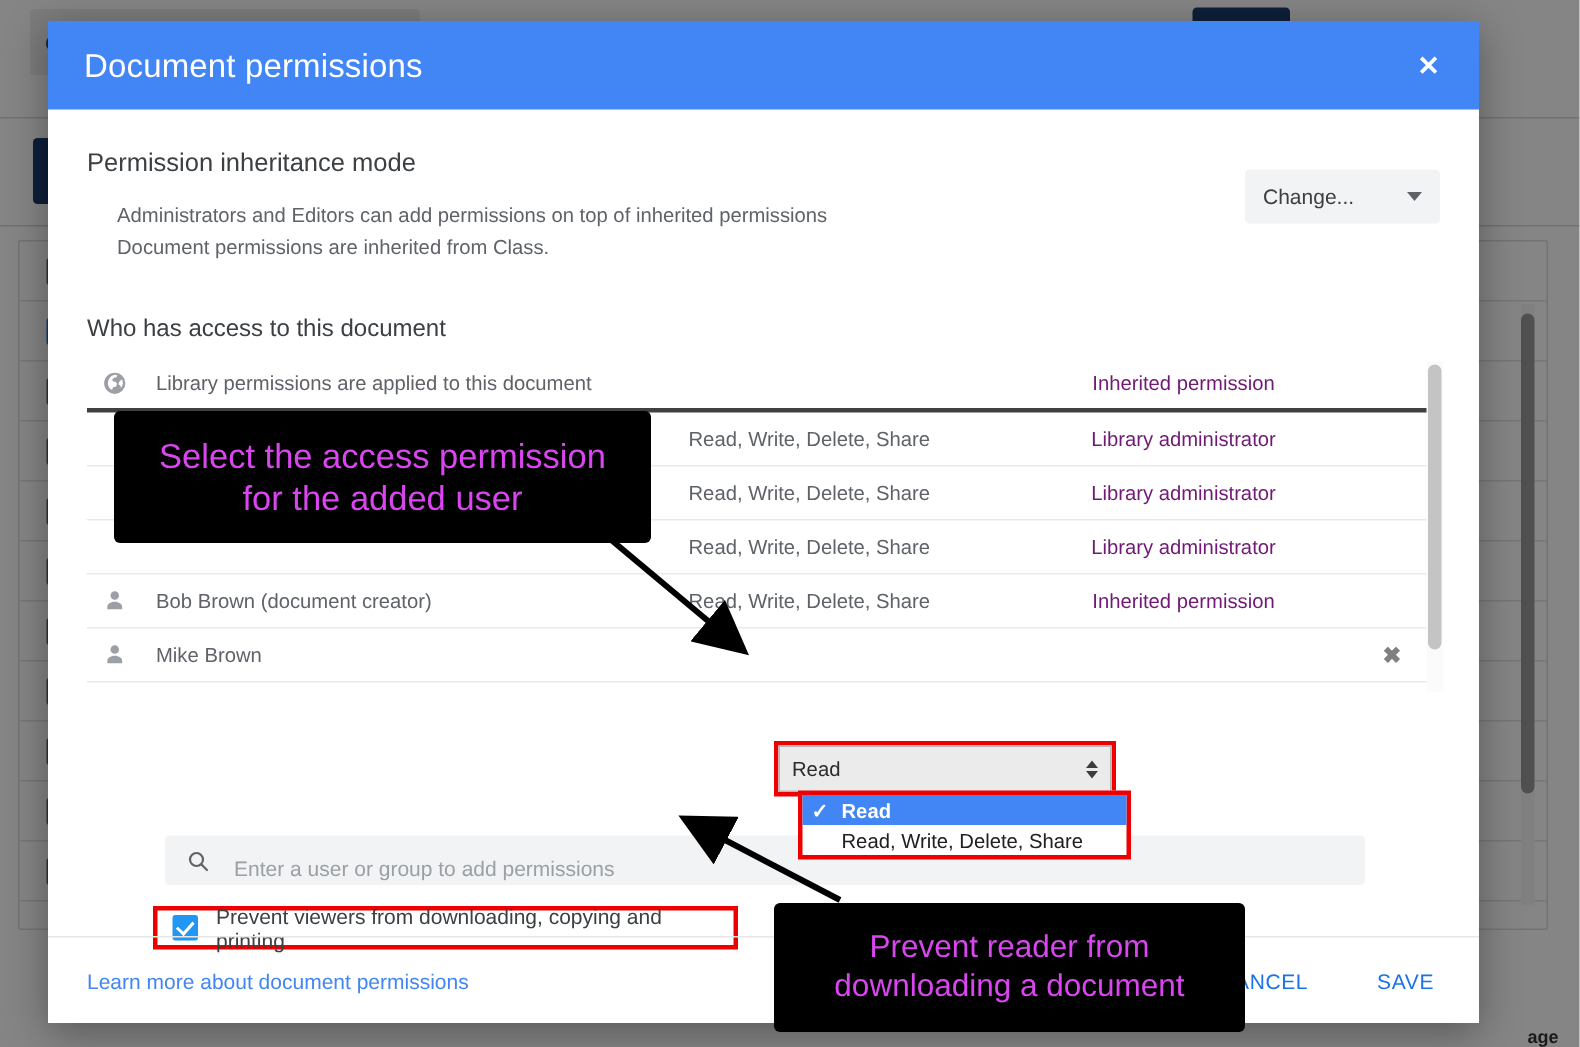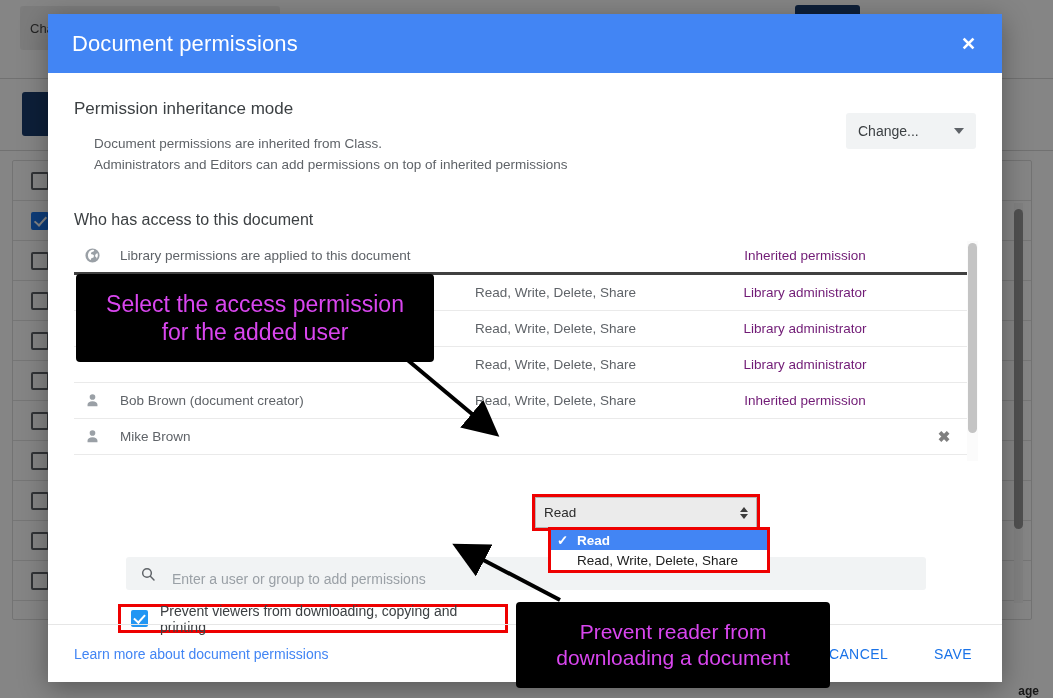--- a/index.html
+++ b/index.html
@@ -83,21 +83,21 @@
 
   
   #overlay {
     position: absolute; inset: 0;
     background: rgba(0,0,0,0.48);
   }
 
   
   #modal {
     position: absolute;
-    left: 48px; top: 14px;
+    left: 32px; top: 14px;
     width: 954px; height: 668px;
     background: #ffffff;
     box-shadow: 0 6px 26px rgba(0,0,0,0.35);
     overflow: hidden;
   }
   .modal-header {
     height: 59px;
     background: #4285f4;
     display: flex; align-items: center;
     padding: 0 24px;
@@ -430,22 +430,22 @@
 
   <div class="modal-header">
     <div class="modal-title">Document permissions</div>
     <div class="modal-close">✕</div>
   </div>
 
   <div class="modal-body">
 
     <h2 class="section-title">Permission inheritance mode</h2>
     <div class="inherit-block">
+      <div class="inherit-line">Administrators and Editors can add permissions on top of inherited permissions</div>
       <div class="inherit-line">Document permissions are inherited from Class.</div>
-      <div class="inherit-line">Administrators and Editors can add permissions on top of inherited permissions</div>
       <button class="change-btn">
         <span>Change...</span>
         <span class="caret"></span>
       </button>
     </div>
 
     <h2 class="who-title">Who has access to this document</h2>
 
     <div class="perm-table">
 

